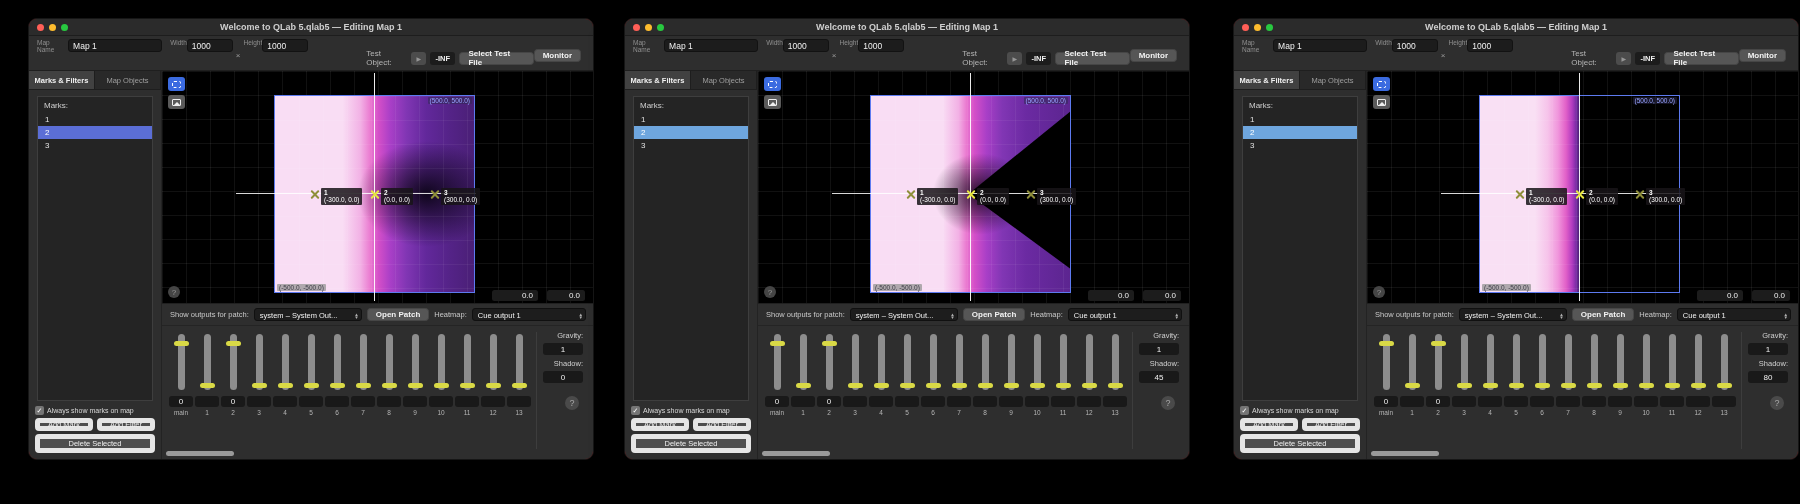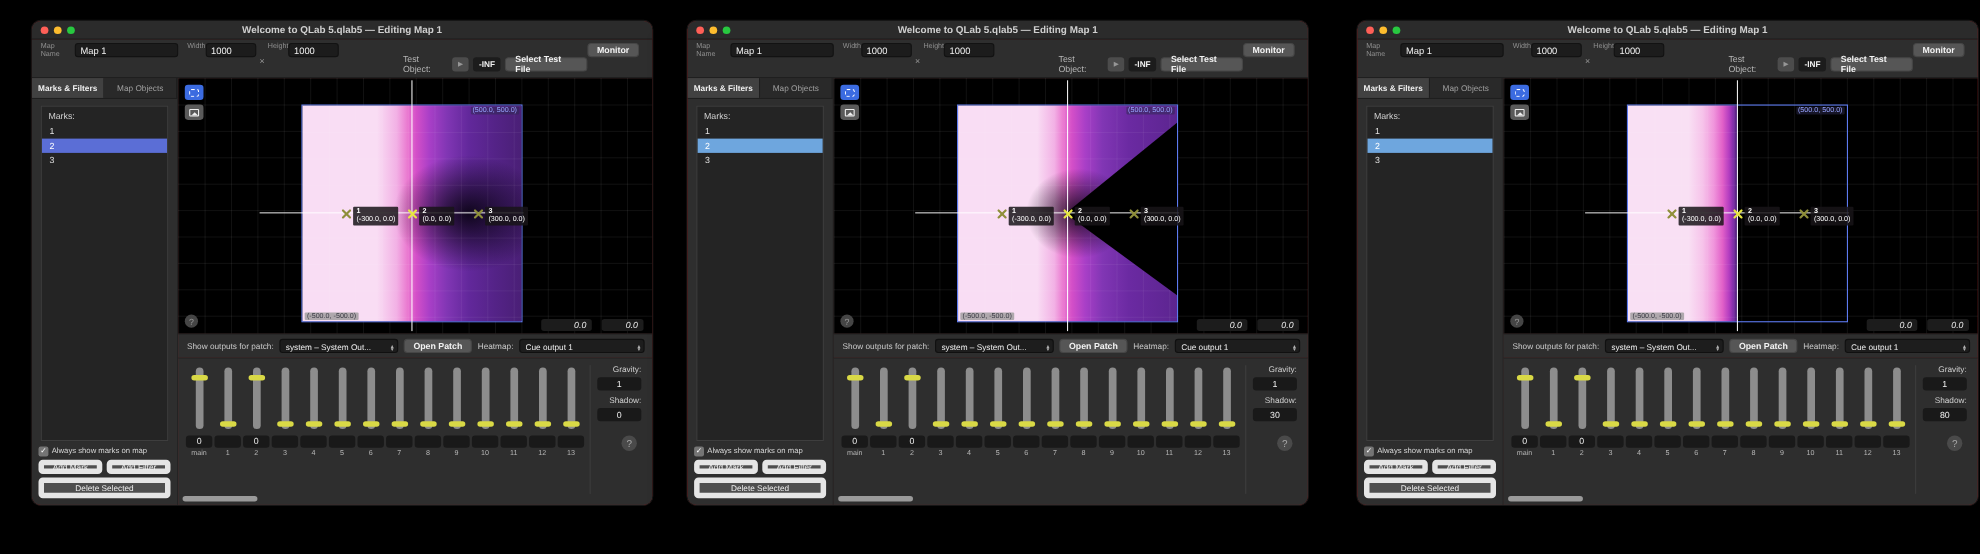--- a/index.html
+++ b/index.html
@@ -30,21 +30,21 @@
   .dim{width:46px;}
   .times{font-size:8px;color:#9a9a9a;margin:12px 3px 0 3px;}
   .tobj{display:flex;align-items:center;gap:4px;margin-left:58px;margin-top:10px;}
   .tobj-label{font-size:8px;color:#b5b5b5;}
   .playbtn{width:15px;height:13px;background:#4c4c4c;border-radius:3px;display:flex;
            align-items:center;justify-content:center;color:#969696;font-size:6px;}
   .inf{width:26px;height:13px;background:#1c1c1c;border-radius:3px;color:#f0f0f0;
        font-size:7.5px;font-weight:700;display:flex;align-items:center;justify-content:center;}
   .gbtn{height:13px;background:#565656;border:1px solid #464646;border-radius:3.5px;color:#f2f2f2;
         font-size:8px;font-weight:600;display:flex;align-items:center;justify-content:center;padding:0 8px;}
-  .monitor{margin-left:auto;margin-right:12px;}
+  .monitor{margin-left:auto;margin-right:12px;margin-top:10px;}
 
   
   .body{flex:1;display:flex;min-height:0;}
   .sidebar{width:133px;flex:0 0 133px;background:#2e2e2e;display:flex;flex-direction:column;border-right:1px solid #232323;}
   .tabs{display:flex;height:19px;flex:0 0 19px;border-bottom:1px solid #1e1e1e;}
   .tab{flex:1;display:flex;align-items:center;justify-content:center;font-size:7.5px;
        background:#292929;color:#9f9f9f;border-right:1px solid #1e1e1e;}
   .tab.active{background:#414141;color:#f0f0f0;font-weight:700;}
   .marks-box{flex:1;margin:6px 8px 4px 8px;background:#242424;border:1px solid #3e3e3e;
              display:flex;flex-direction:column;overflow:hidden;}
@@ -115,21 +115,21 @@
   .xg.xsel::before,.xg.xsel::after{background:#e6e640;}
   .mlabel{display:flex;flex-direction:column;background:rgba(24,20,24,.85);color:#fff;
           padding:1px 3px;border-radius:1px;margin-left:1px;}
   .mnum{font-size:6.5px;line-height:7px;font-weight:700;}
   .mcoords{font-size:6.5px;line-height:7.5px;white-space:nowrap;}
 
   .canvas-help{position:absolute;left:6px;bottom:5px;width:12px;height:12px;border-radius:50%;
       background:#454545;color:#9a9a9a;font-size:8px;display:flex;align-items:center;justify-content:center;z-index:6;}
   .readouts{position:absolute;right:8px;bottom:2px;display:flex;gap:9px;z-index:6;}
   .rbox{height:11px;background:#1c1c1c;border-radius:2.5px;color:#ededed;font-size:8px;
-        display:flex;align-items:center;justify-content:flex-end;padding:0 5px;font-style:italic;}
+        display:flex;align-items:center;justify-content:flex-end;padding:0 5px;}
   .rbox.rx{width:46px}.rbox.ry{width:38px}
 
   
   .patchrow{height:22px;flex:0 0 22px;background:#2e2e2e;border-top:1px solid #202020;
             display:flex;align-items:center;gap:5px;padding:0 7px 0 8px;}
   .prlabel{font-size:7.5px;color:#c9c9c9;white-space:nowrap;}
   .popup{height:13px;background:#1d1d1d;border:1px solid #101010;border-radius:3px;display:flex;
          align-items:flex-end;padding:0 2px 0 5px;}
   .popup .pval{font-size:7.5px;color:#f0f0f0;white-space:nowrap;overflow:hidden;flex:1;}
   .stepper{display:flex;flex-direction:column;align-items:center;margin-left:4px;color:#b0b0b0;}
@@ -643,21 +643,21 @@
                 </div>
                 <div class="fval"></div>
                 <div class="flabel">13</div>
               </div>
             </div>
           <div class="bankdivider"></div>
           <div class="sidecol">
             <span class="sclabel">Gravity:</span>
             <span class="scfield">1</span>
             <span class="sclabel">Shadow:</span>
-            <span class="scfield">30</span>
+            <span class="scfield">45</span>
             <span class="help2">?</span>
           </div>
           <div class="scrollthumb"></div>
         </div>
       </div>
     </div>
   </div>
 
   <div class="win w2 hm-half">
     <div class="titlebar">

